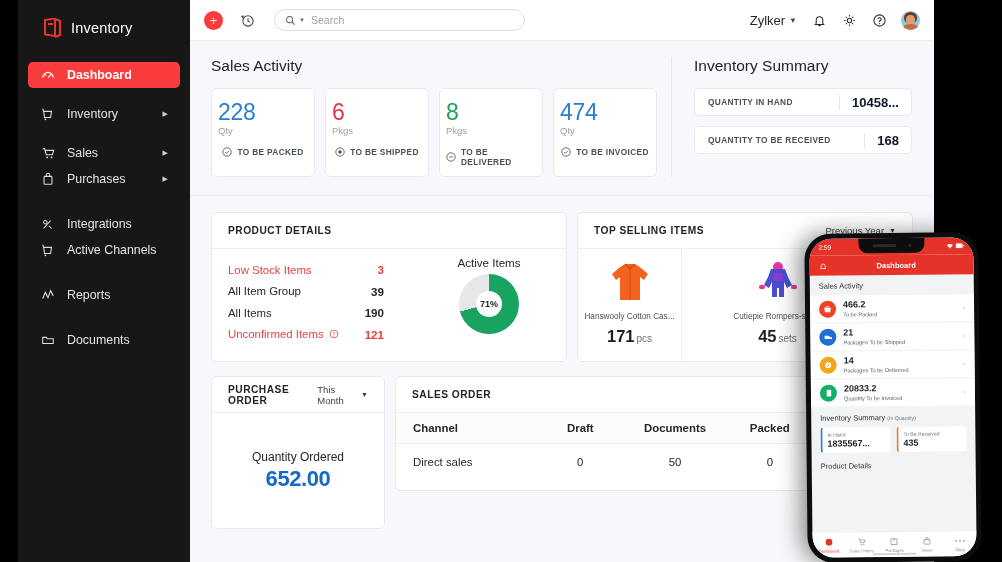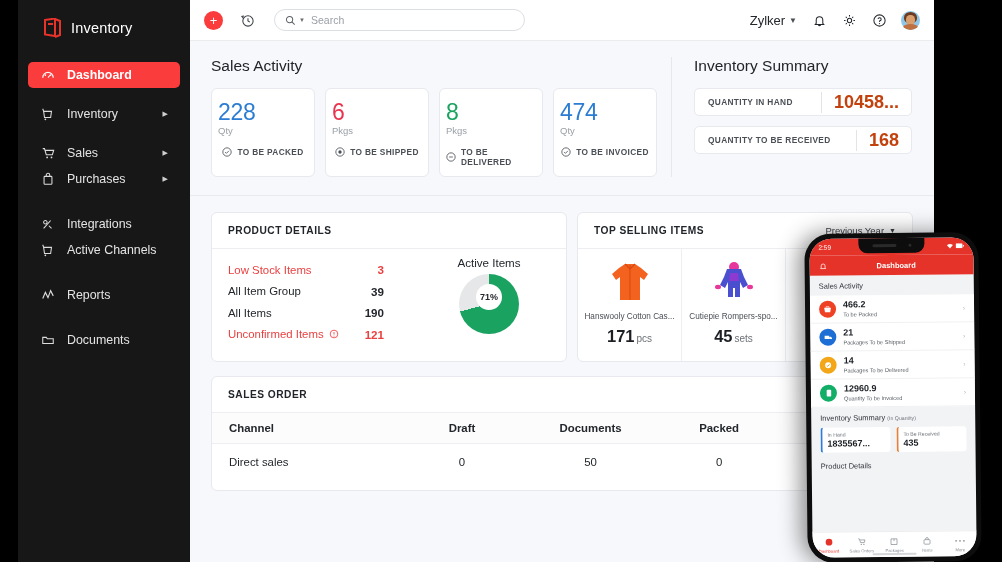--- a/index.html
+++ b/index.html
@@ -91,21 +91,21 @@
   .stat-foot { display: flex; align-items: center; justify-content: center; gap: 5px; margin-top: 11px; }
   .stat-foot .lbl { font-size: 8.3px; letter-spacing: .35px; color: #4a4f55; font-weight: bold; }
   .stat-foot .ci { width: 10px; height: 10px; display:flex; }
 
   .inv-row {
     background: #fff; border: 1px solid #e7e9ee; border-radius: 5px;
     height: 28px; display: flex; align-items: center; padding: 0 12px 0 13px;
     margin-bottom: 10px; cursor: pointer;
   }
   .inv-row .k { font-size: 8.3px; letter-spacing: .35px; color: #4a4f55; font-weight: bold; }
-  .inv-row .v { margin-left: auto; font-size: 18px; font-weight: bold; color: #c2410c; padding-left: 12px; border-left: 1px solid #e2e4e8; }
+  .inv-row .v { margin-left: auto; font-size: 13px; font-weight: bold; color: #0f172a; padding-left: 12px; border-left: 1px solid #e2e4e8; }
 
   
   .cards { padding: 16px 21px 0 21px; }
   .card { background: #fff; border: 1px solid #e7e9ee; border-radius: 6px; }
   .card-head {
     display: flex; align-items: center; height: 36px; padding: 0 16px;
     border-bottom: 1px solid #eceef1;
   }
   .card-head .t { font-size: 10.2px; font-weight: bold; letter-spacing: .5px; color: #21252a; }
   .dropdown { margin-left: auto; font-size: 9.5px; color: #3a3f45; display: flex; align-items: center; gap: 5px; cursor: pointer;}
@@ -118,26 +118,26 @@
   .pd-body { display: flex; height: 113px; }
   .pd-list { flex: 0 0 200px; padding: 10px 0 0 16px; }
   .pd-line { display: flex; align-items: center; height: 21.5px; font-size: 11.4px; color: #23272b; }
   .pd-line .num { margin-left: auto; padding-right: 28px; font-weight: bold; font-size: 11.6px; }
   .pd-line.red, .pd-line.red .num { color: #ea4040; }
   .warn-ic { margin-left: 5px; width: 10px; height: 10px; display: inline-flex; }
   .pd-chart { flex: 1 1 auto; display: flex; flex-direction: column; align-items: center; padding-top: 7px; }
   .pd-chart .cap { font-size: 11.6px; color: #23272b; margin-bottom: 5px; }
   .donut { width: 60px; height: 60px; position: relative; }
   .donut .hole {
-    position: absolute; left: 17px; top: 10px; width: 26px; height: 26px;
+    position: absolute; left: 17px; top: 17px; width: 26px; height: 26px;
     background: #fff; border-radius: 50%; display:flex; align-items:center; justify-content:center;
     font-size: 9px; font-weight: bold; color: #23272b;
   }
 
-  .ts-body { display: flex; height: 113px; }
+  .ts-body { display: flex; height: 113px; gap: 44px; }
   .ts-item { flex: 0 0 104px; border-right: 1px solid #eceef1; padding: 7px 6px 0 6px; text-align: center; }
   .ts-img { height: 54px; display: flex; align-items: center; justify-content: center; }
   .ts-name { font-size: 8.2px; color: #4a4f55; margin-top: 2px; white-space: nowrap; overflow: hidden; text-overflow: ellipsis; }
   .ts-qty { margin-top: 6px; font-size: 16.5px; font-weight: bold; color: #1c2024; }
   .ts-qty .u { font-size: 10px; font-weight: normal; color: #6b7075; margin-left: 2px; }
 
   .row2 { display: flex; gap: 10px; margin-top: 14px; }
   .purchase-order { flex: 0 0 174px; height: 153px; }
   .sales-order { flex: 1 1 auto; height: 115px; }
   .po-body { display: flex; flex-direction: column; align-items: center; justify-content: center; height: 116px; }
@@ -536,20 +536,33 @@
                 <span></span><span class="u"></span>
               </div>
             </div>
 
           </div>
         </div>
       </div>
 
       <div class="row2">
 
+        <div class="card purchase-order">
+          <div class="card-head">
+            <span class="t">PURCHASE ORDER</span>
+            <span class="dropdown">
+              <span>This Month</span>
+              <span class="dn">▼</span>
+            </span>
+          </div>
+          <div class="po-body">
+            <div class="po-cap">Quantity Ordered</div>
+            <div class="po-val">652.00</div>
+          </div>
+        </div>
 
         <div class="card sales-order">
           <div class="card-head">
             <span class="t">SALES ORDER</span>
           </div>
           <table class="so">
             <thead>
               <tr>
                 <th>Channel</th>
                 <th class="c">Draft</th>
@@ -644,21 +657,21 @@
         </span>
         <span class="chev">›</span>
       </div>
       <div class="ph-li">
         <span class="ph-badge" style="background:#13ae67">
           <svg width="8" height="9" viewBox="0 0 10 12">
                 <rect x="2" y="1.5" width="6" height="9" rx="1" fill="#fff"></rect>
               </svg>
         </span>
         <span>
-          <span class="v" style="display:block">12960.9</span>
+          <span class="v" style="display:block">20833.2</span>
           <span class="l" style="display:block">Quantity To be Invoiced</span>
         </span>
         <span class="chev">›</span>
       </div>
     </div>
 
     <div class="ph-sec">
       <span>Inventory Summary</span>
       <span class="sub">(In Quantity)</span>
     </div>

